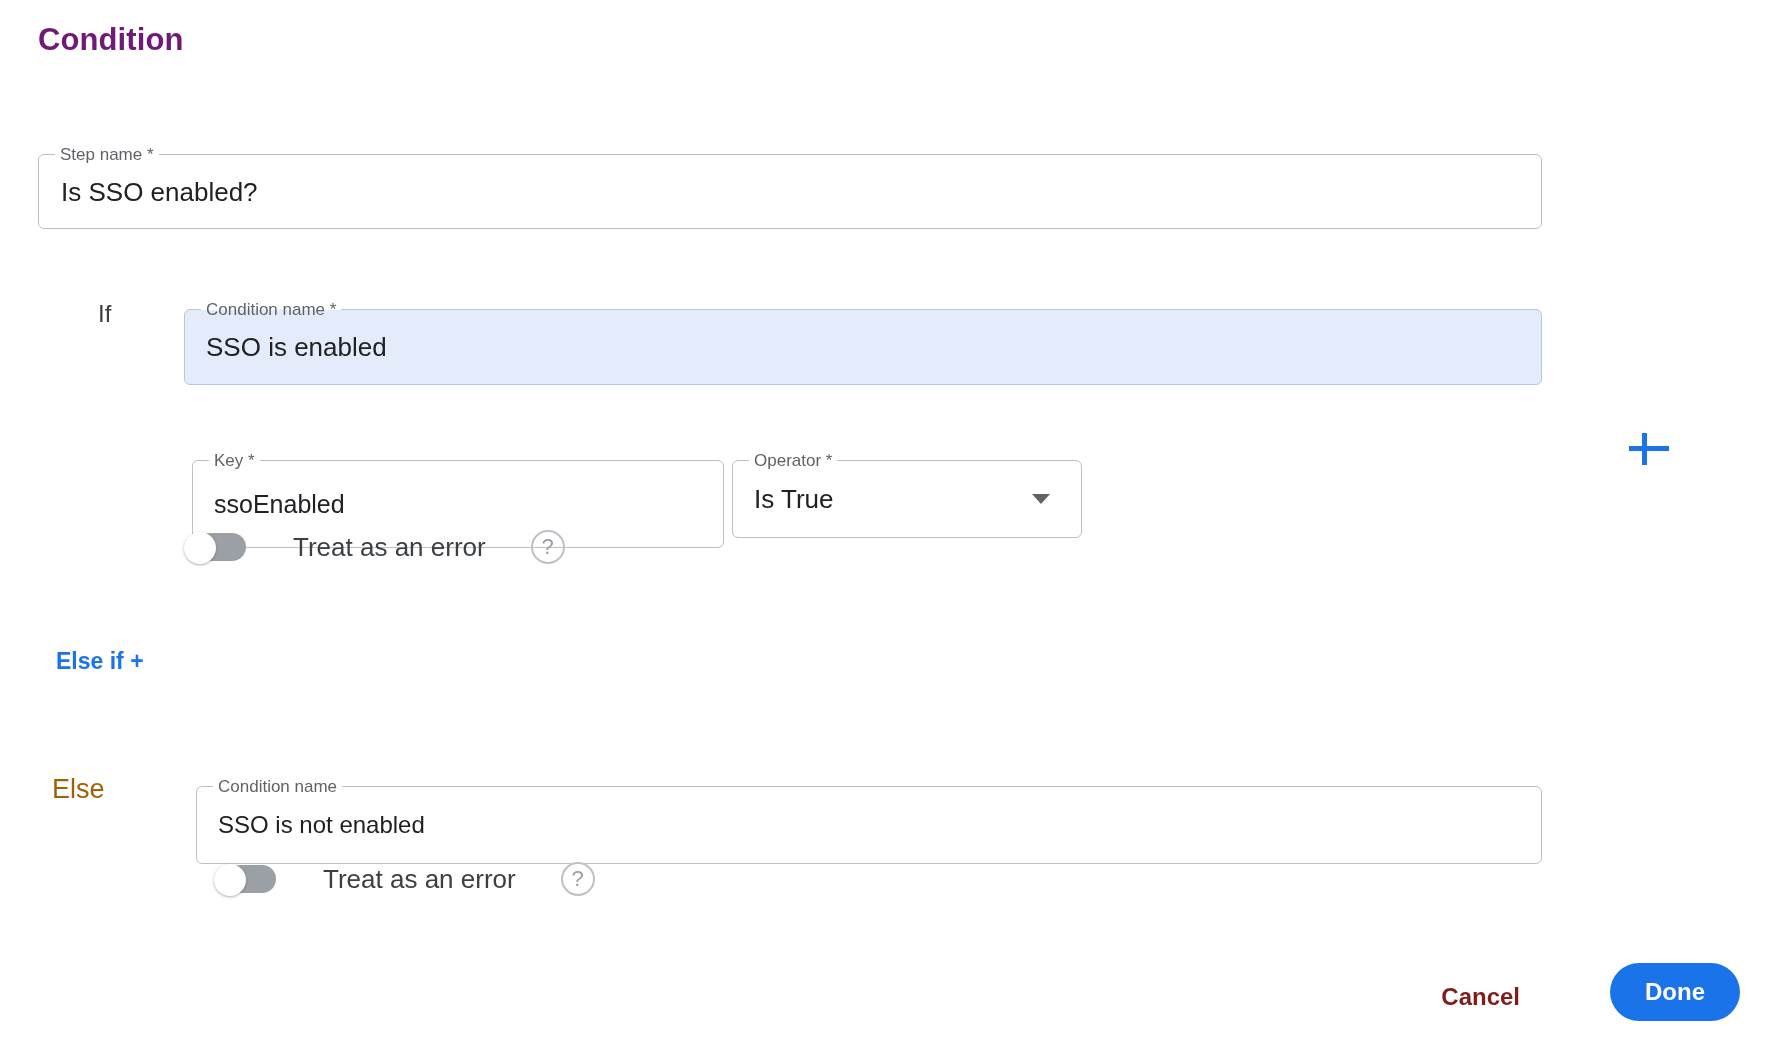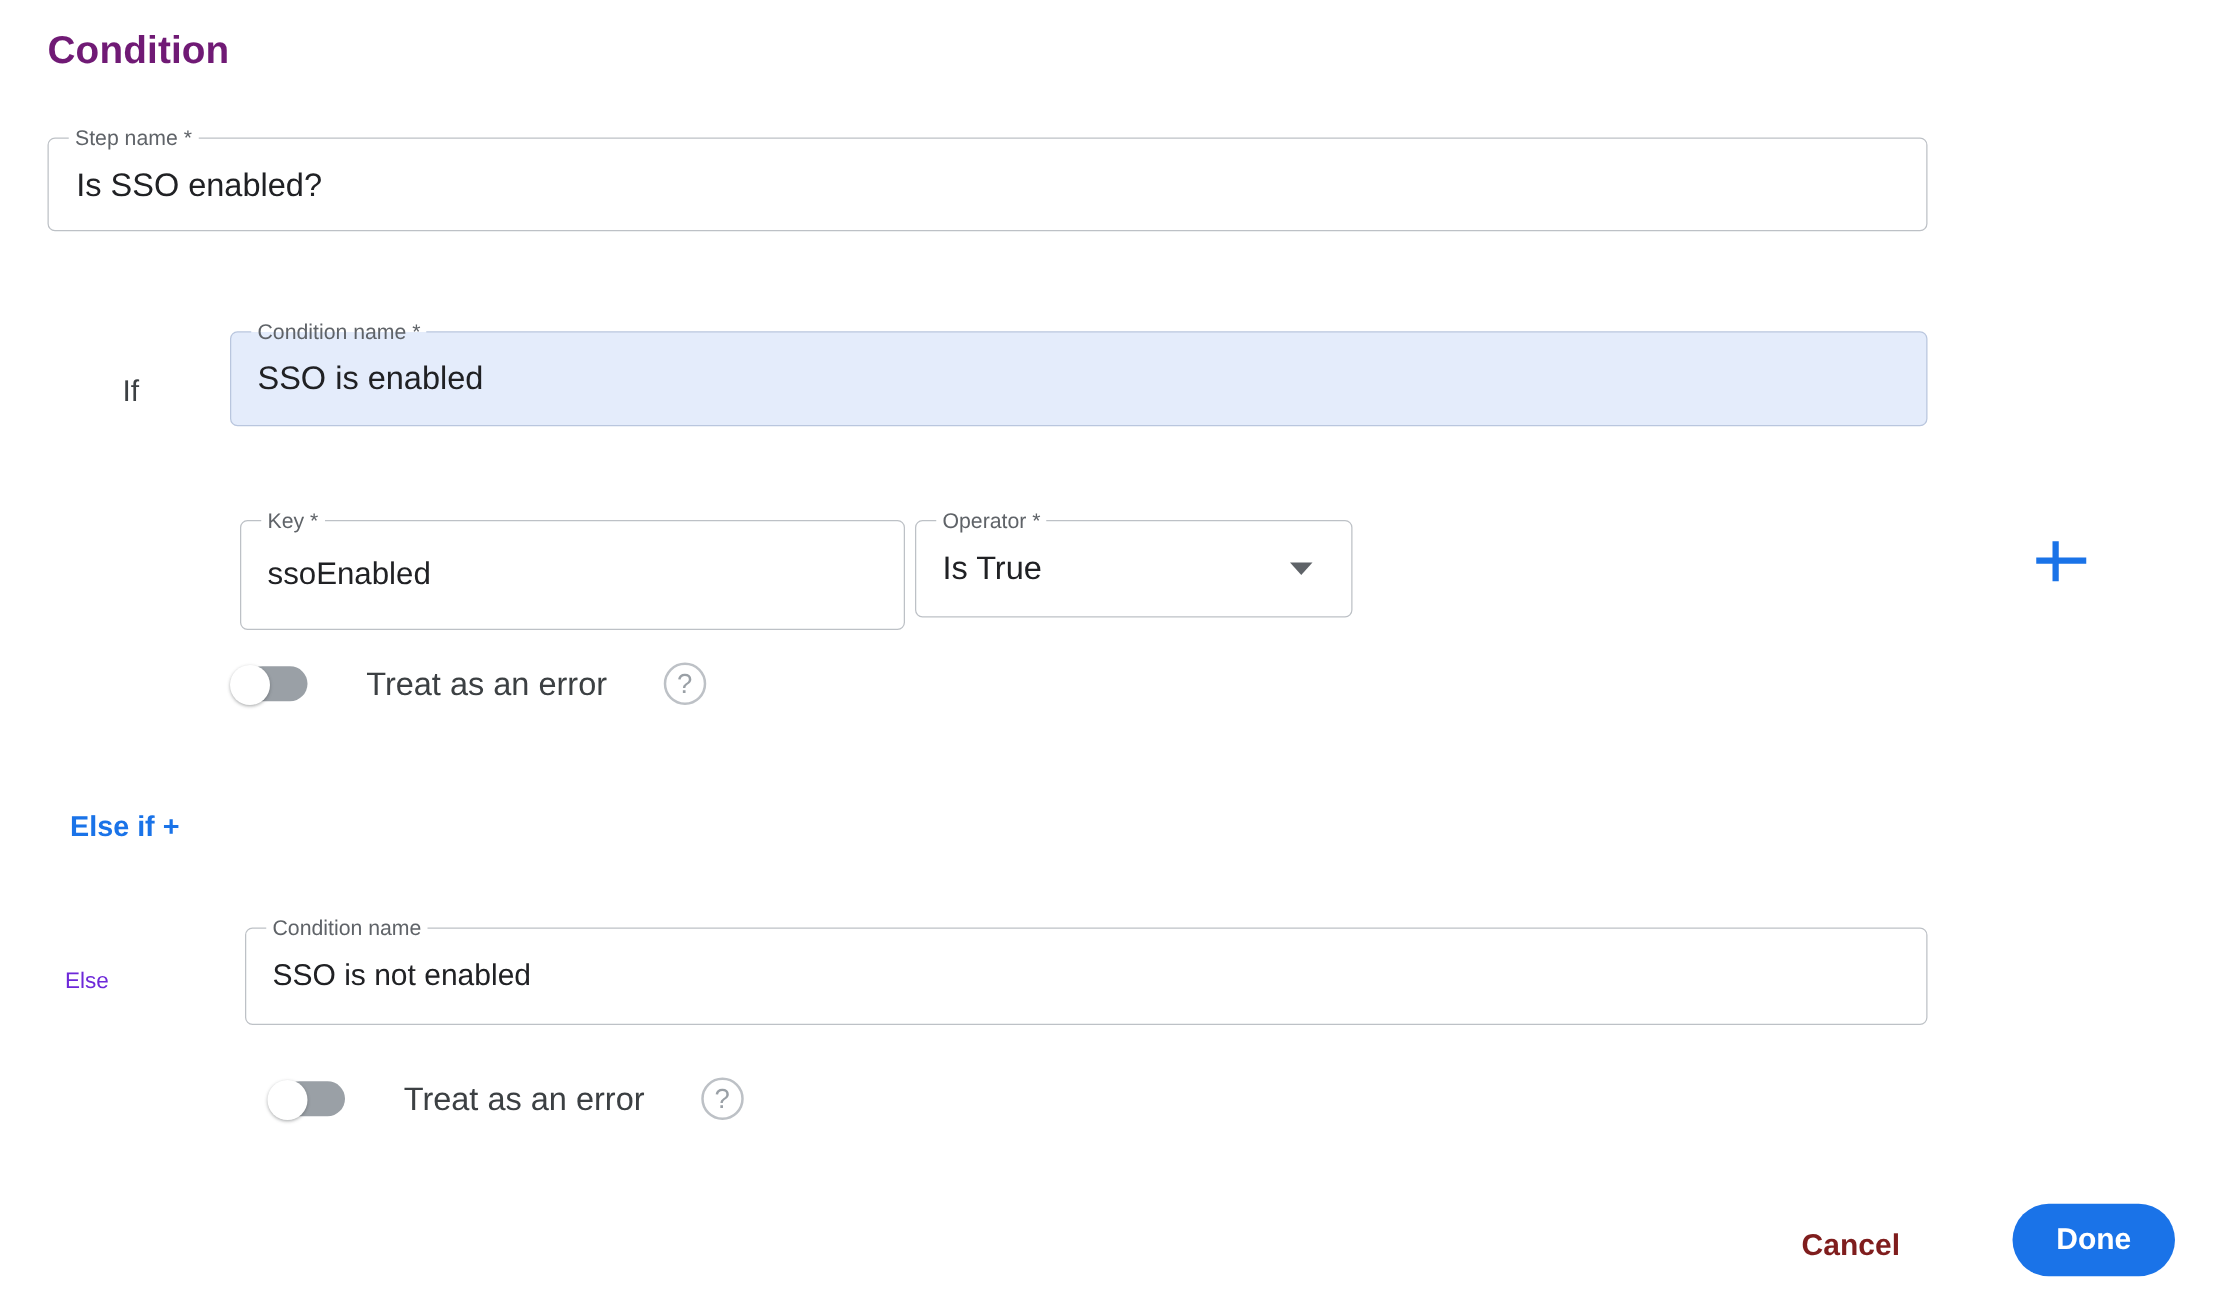--- a/index.html
+++ b/index.html
@@ -31,20 +31,21 @@
     color: #701a75;
     letter-spacing: 0.1px;
   }
 
   
   .field {
     position: absolute;
     border: 1px solid #bdc1c6;
     border-radius: 6px;
     background: #ffffff;
+    margin-top: 44px;
   }
   .field.focused {
     background: #e4ecfb;
     border-color: #b9c6de;
   }
   .field .legend {
     position: absolute;
     top: -11px;
     left: 16px;
     padding: 0 5px;
@@ -190,22 +191,22 @@
     font-weight: 700;
     color: #1a73e8;
     cursor: pointer;
     white-space: nowrap;
   }
 
   
   #else-row-label {
     position: absolute;
     left: 52px; top: 774px;
-    font-size: 18px;
-    color: #6d28d9;
+    font-size: 27px;
+    color: #a16207;
     text-align: center;
   }
   #else-condition-field {
     left: 196px; top: 742px;
     width: 1346px; height: 78px;
   }
   #else-condition-field .value { font-size: 24px; }
 
   
   #cancel-button {

